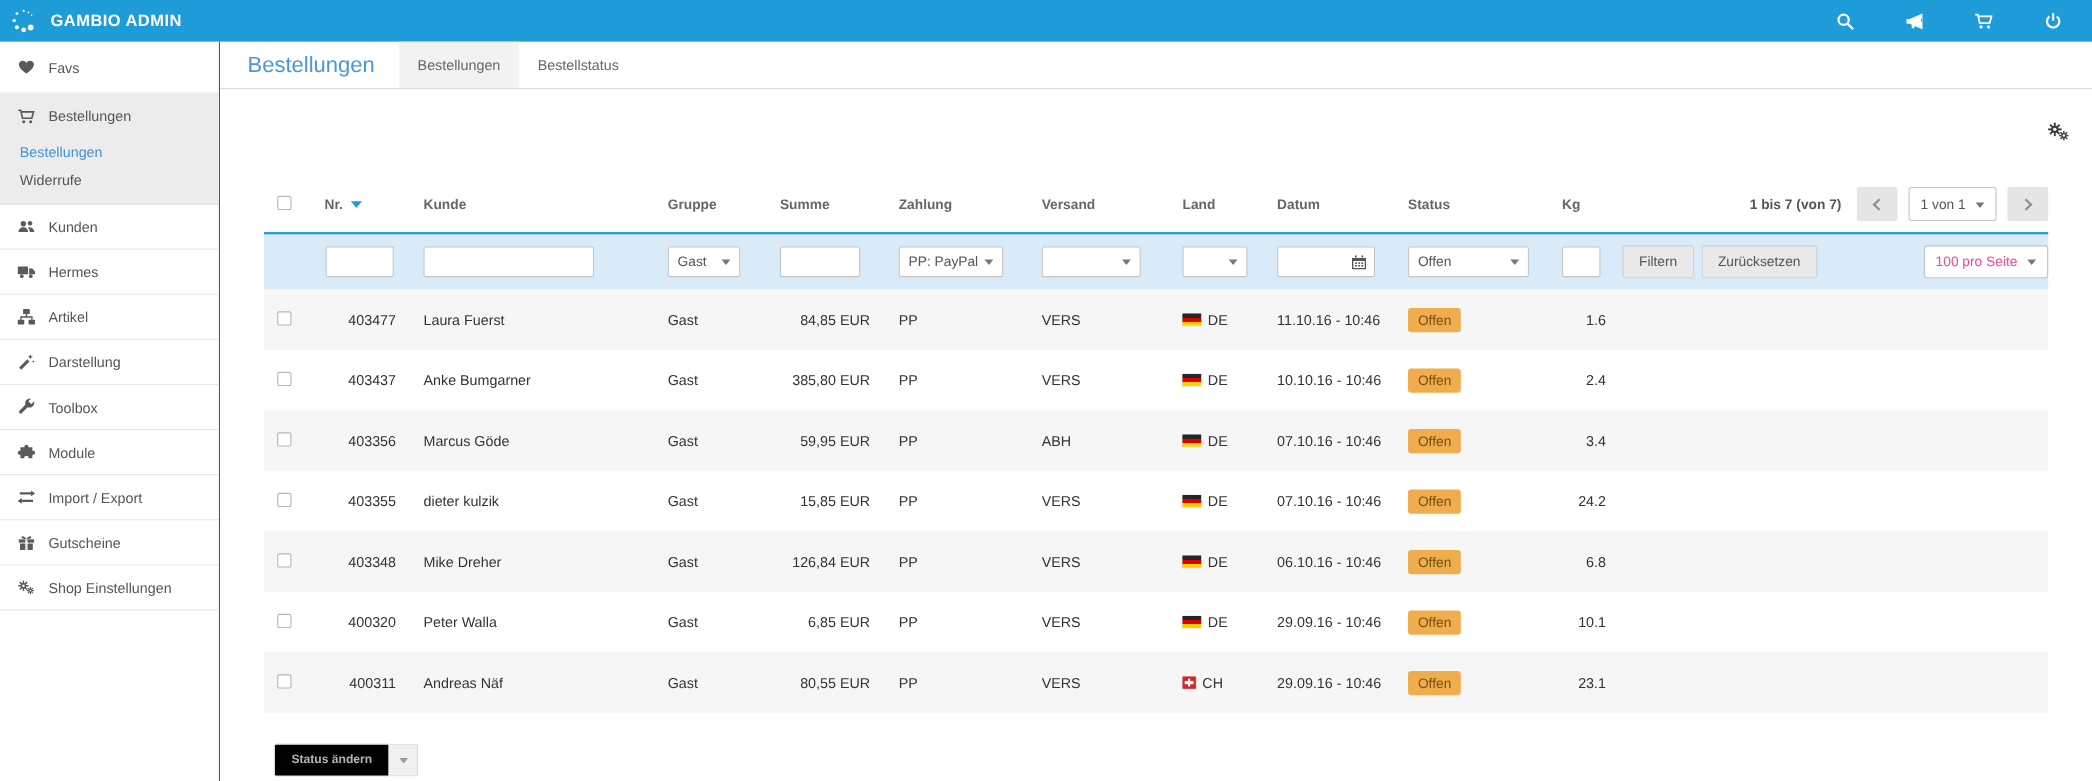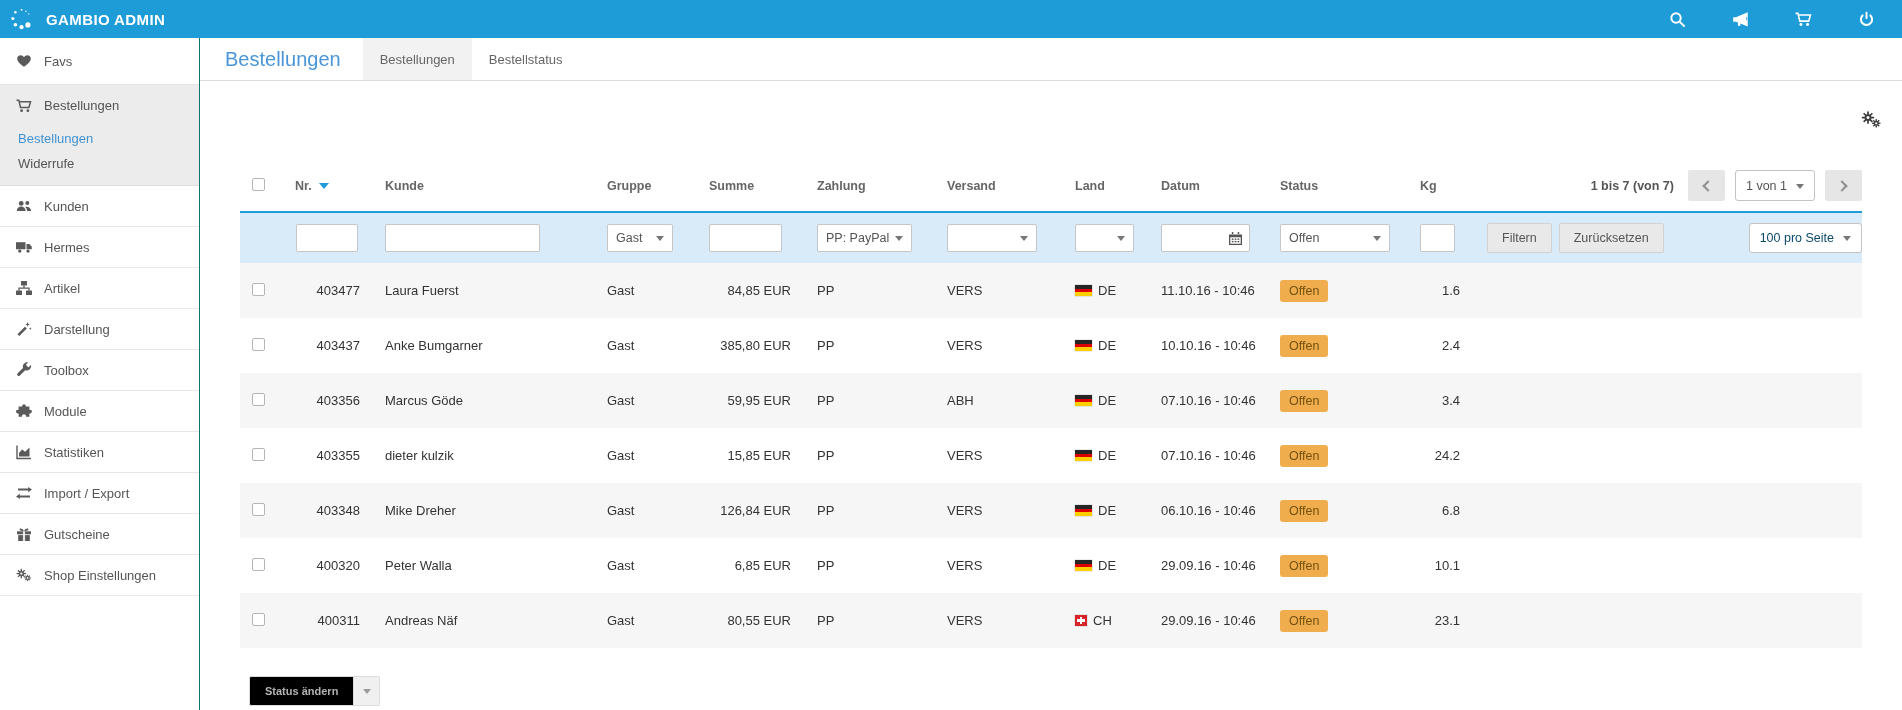--- a/index.html
+++ b/index.html
@@ -73,25 +73,25 @@
   .in-kunde { margin-left:25px; width:155px; }
   .sel-gruppe { width:66px; }
   .in-summe { width:73px; }
   .sel-zahlung { margin-left:17px; width:95px; }
   .sel-versand { width:90px; }
   .sel-land { width:59px; }
   .in-datum { width:89px; display:flex; align-items:center; justify-content:flex-end; padding:0 7px;
     background:#fff; border:1px solid #c6c6c6; border-radius:2px; height:28px; cursor:pointer; }
   .sel-status { width:110px; }
   .in-kg { width:35px; }
-  .f-actions { display:flex; align-items:center; margin-left:12px; gap:7px; }
+  .f-actions { display:flex; align-items:center; gap:7px; }
   .btn-flat { height:30px; padding:0 14px; background:#e9e9e9; border:1px solid #d2d2d2; border-radius:2px;
     color:#555; font-size:12.5px; display:flex; align-items:center; cursor:pointer; }
   .per-page { margin-left:auto; height:30px; background:#fff; border:1px solid #c3c3c3; border-radius:3px;
-    padding:0 10px; display:flex; align-items:center; gap:9px; color:#0c4a6e; font-size:12.5px; cursor:pointer; }
+    padding:0 10px; display:flex; align-items:center; gap:9px; color:#ec4899; font-size:12.5px; cursor:pointer; }
 
   
   .trow { height:55px; color:#333; cursor:pointer; }
   .trow.stripe { background:#f6f6f6; }
   .v-nr { text-align:right; }
   .v-summe { text-align:right; padding-right:9px; }
   .v-kg { text-align:right; padding-right:15px; }
   .v-land { display:flex; align-items:center; gap:6px; }
   .flag { width:17px; height:11px; display:inline-block; box-shadow:0 0 1px rgba(0,0,0,.45); flex:none; }
   .flag-de { background:linear-gradient(#252525 0 33.4%, #d00 33.4% 66.7%, #ffce00 66.7% 100%); }
@@ -242,29 +242,20 @@
     <div class="side-item">
       <span class="side-ic">
         <svg viewBox="0 0 16 16" fill="currentColor">
             <path d="M6.2 3.1c0-1 .8-1.8 1.8-1.8s1.8.8 1.8 1.8V3.6h3.6v3.2h.7c1 0 1.8.8 1.8 1.8s-.8 1.8-1.8 1.8h-.7v3.3H10v-.6c0-1-.9-1.8-2-1.8s-2 .8-2 1.8v.6H2.6v-3.3h-.8C.8 10.4 0 9.6 0 8.6s.8-1.8 1.8-1.8h.8V3.6h3.6z"></path>
           </svg>
       </span>
       <span>Module</span>
     </div>
 
 
-    <div class="side-item">
-      <span class="side-ic">
-        <svg viewBox="0 0 16 16">
-            <path d="M1 1.5v13h14" fill="none" stroke="currentColor" stroke-width="1.4"></path>
-            <path d="M3 12.5V8.9l3.1-3.4 3 2.2 4.4-4.2v9z" fill="currentColor"></path>
-          </svg>
-      </span>
-      <span>Statistiken</span>
-    </div>
 
     <div class="side-item">
       <span class="side-ic">
         <svg viewBox="0 0 16 16" fill="currentColor">
             <path d="M2 3.6h10.2V2L16 4.6l-3.8 2.6V5.6H2z"></path>
             <path d="M14 12.4H3.8V14L0 11.4l3.8-2.6v1.6H14z"></path>
           </svg>
       </span>
       <span>Import / Export</span>
     </div>

